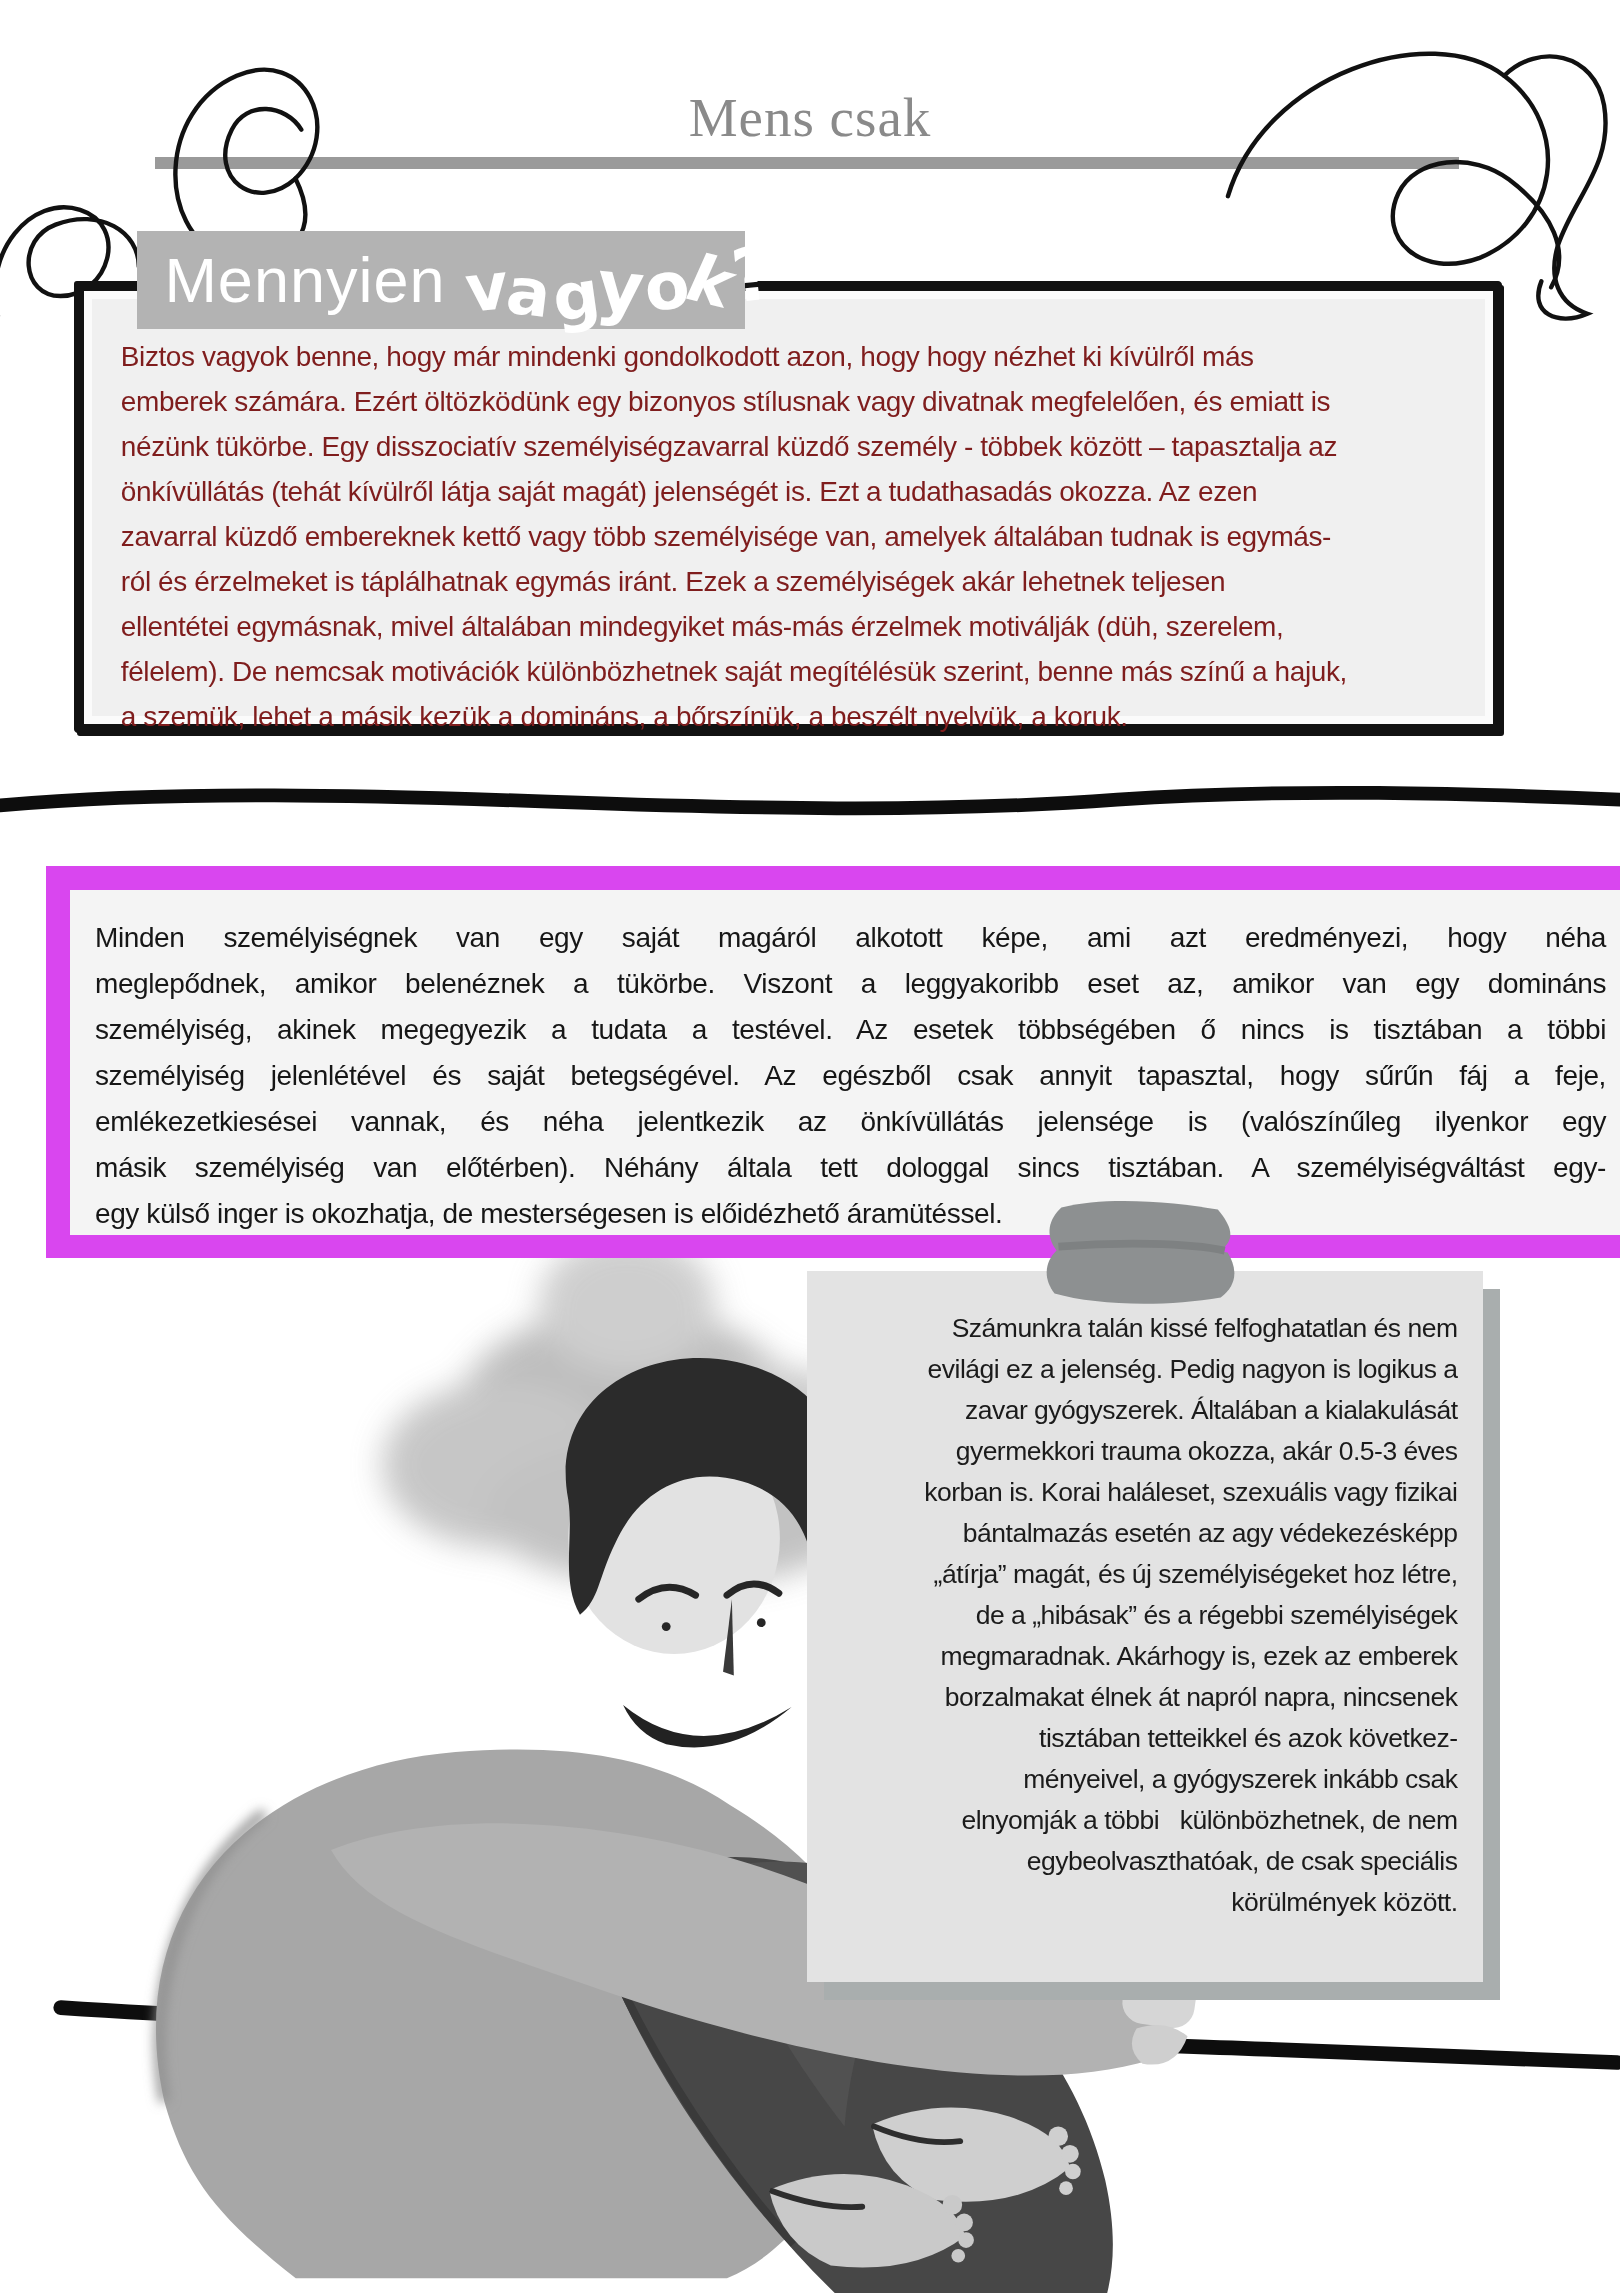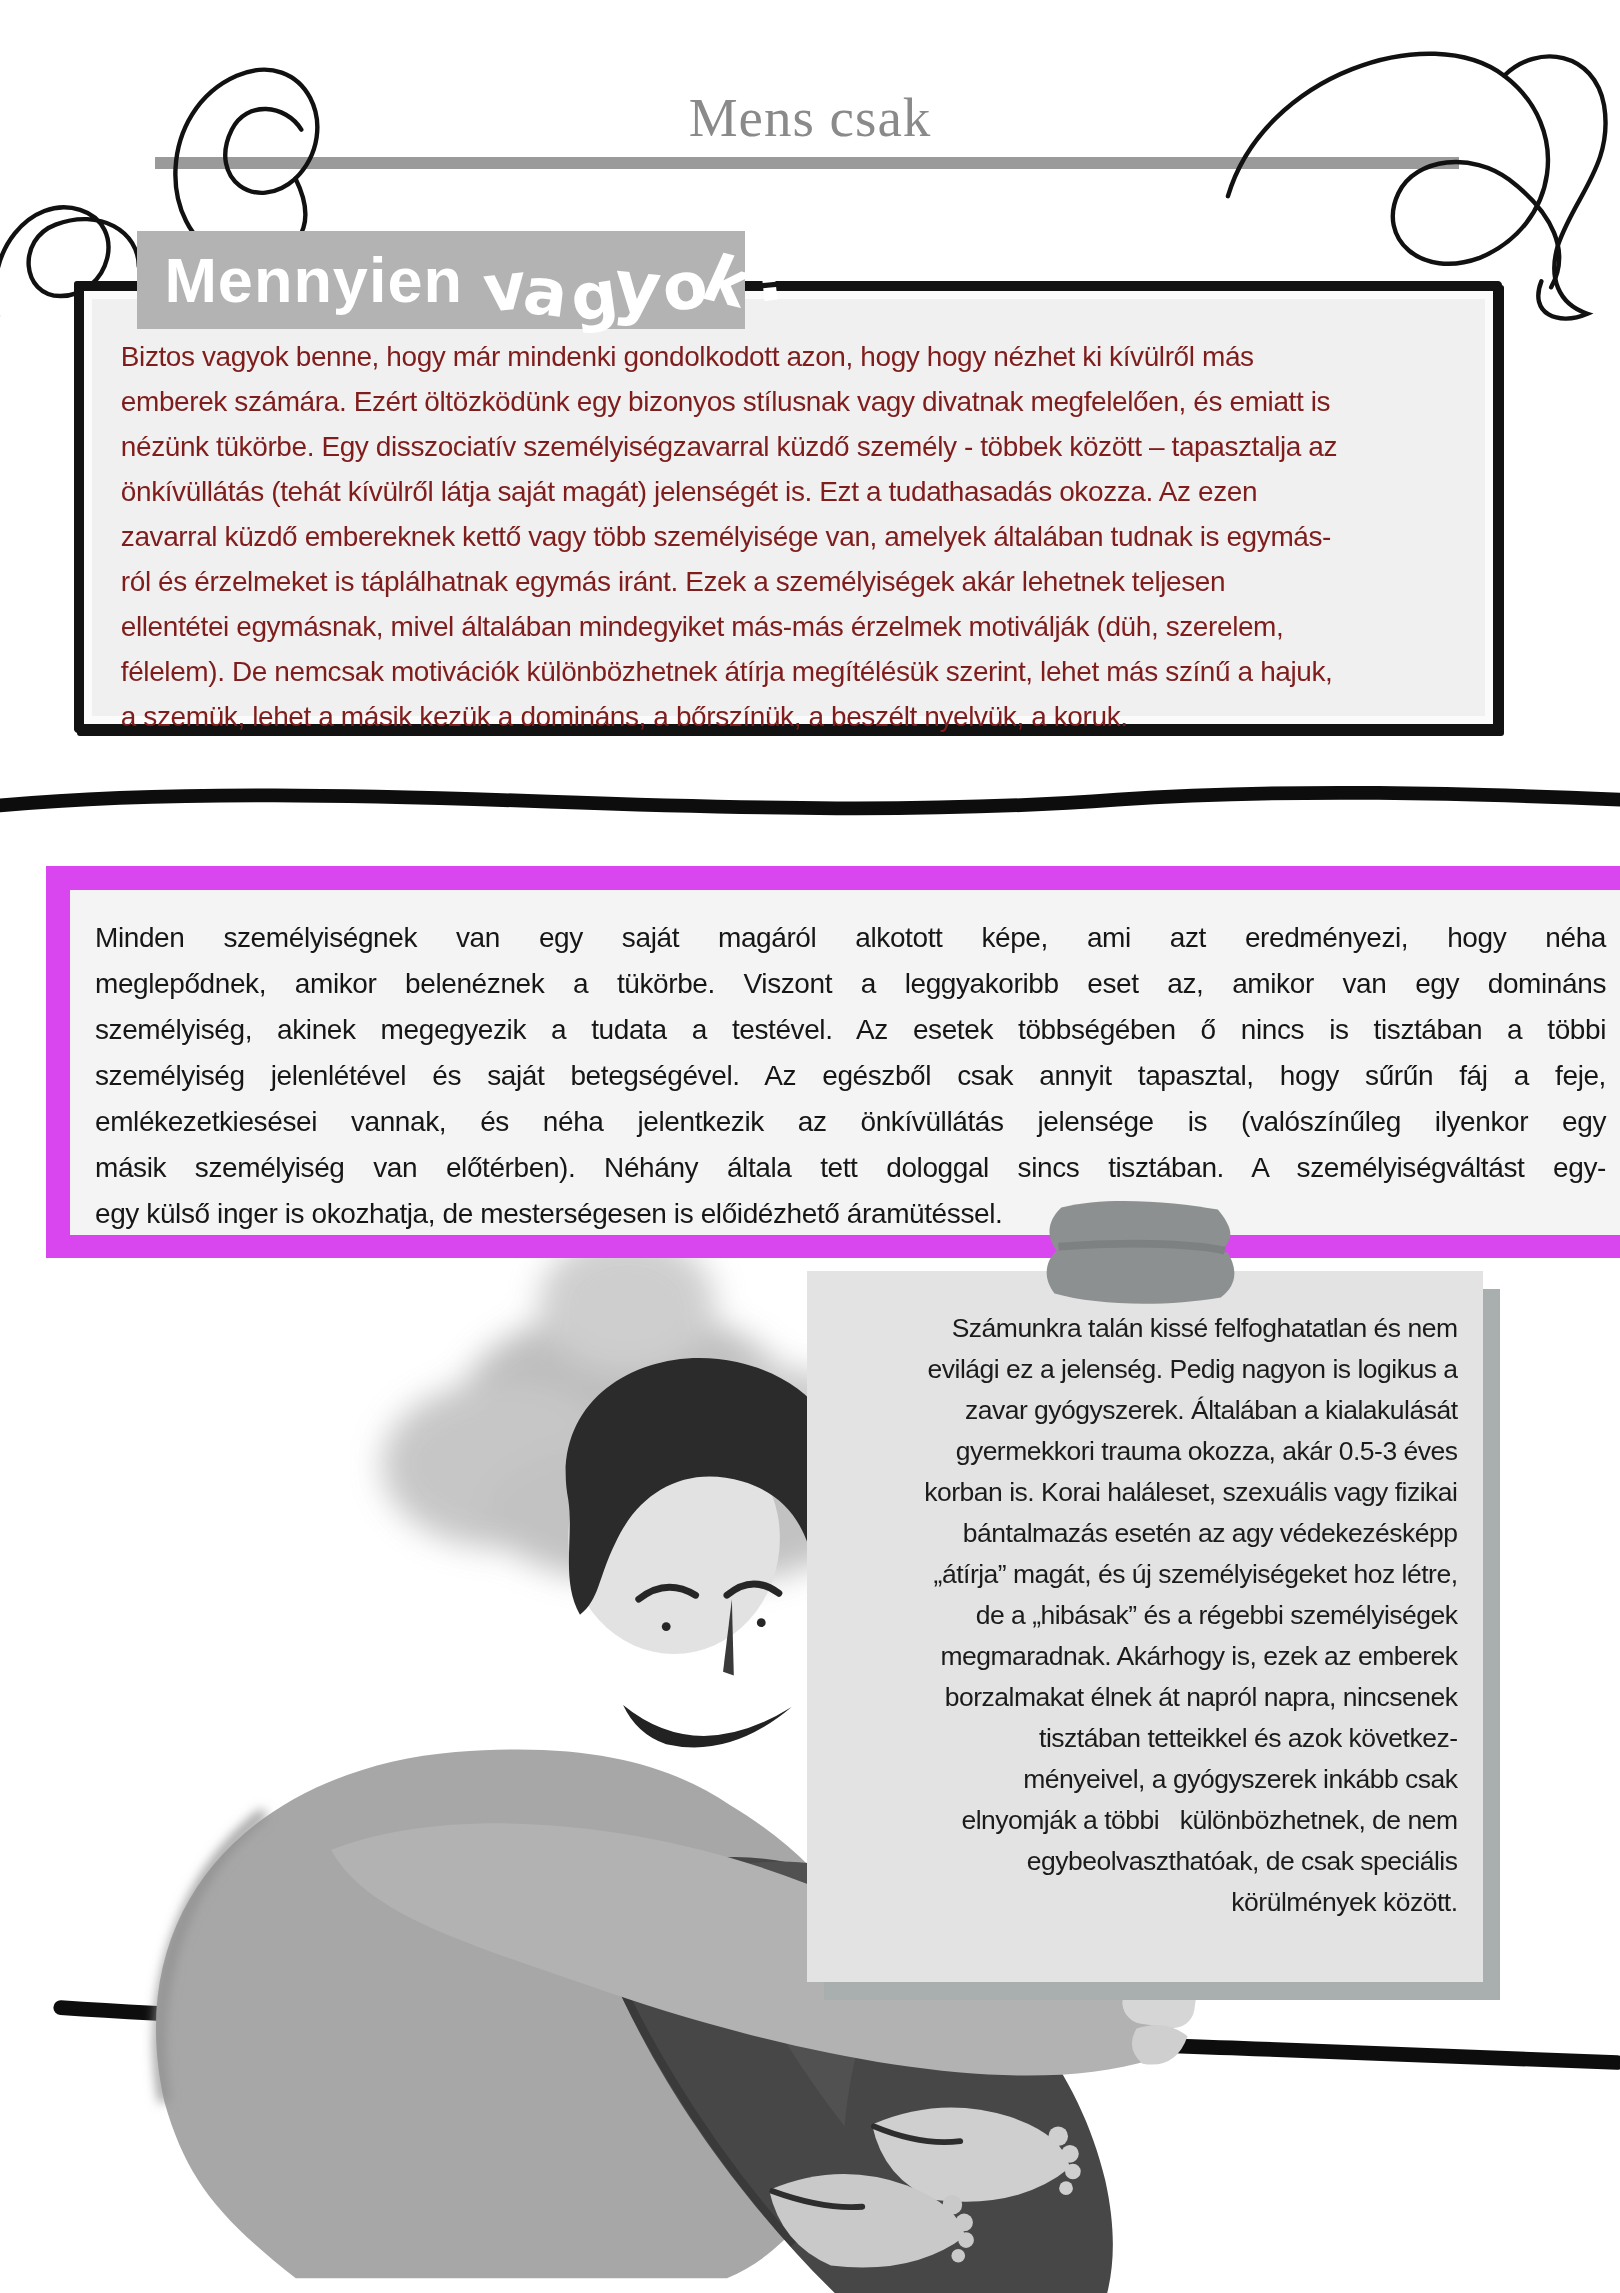--- a/index.html
+++ b/index.html
@@ -25,21 +25,21 @@
   .doodle-left { left:-9.8px; top:19.6px; }
   .doodle-right { left:1210px; top:14.7px; }
 
   
   .headline {
     position:absolute; left:137px; top:231px; width:608px; height:98px;
     background:#b3b3b3; z-index:6; display:flex; align-items:center;
     padding-left:27.4px; white-space:nowrap;
   }
   .headline .word-plain {
-    color:#ffffff; font-weight:bold; font-size:63px; letter-spacing:1px;
+    color:#ffffff; font-weight:normal; font-size:63px; letter-spacing:1px;
   }
   .headline .word-playful {
     color:#ffffff; font-weight:bold; font-size:65px; margin-left:19.6px;
     font-family:"DejaVu Sans", sans-serif;
   }
   .word-playful span { display:inline-block; }
   .word-playful span:nth-child(1){ transform:rotate(-6deg) translateY(3.9px); }
   .word-playful span:nth-child(2){ transform:rotate(7deg) translateY(8.8px); }
   .word-playful span:nth-child(3){ transform:rotate(-8deg) translateY(12.7px); }
   .word-playful span:nth-child(4){ transform:rotate(6deg) translateY(5.9px); font-size:71px;}
@@ -136,21 +136,21 @@
 
   <div class="box1">
     <div class="box1-inner">
         <div class="tline">Biztos vagyok benne, hogy már mindenki gondolkodott azon, hogy hogy nézhet ki kívülről más</div>
         <div class="tline">emberek számára. Ezért öltözködünk egy bizonyos stílusnak vagy divatnak megfelelően, és emiatt is</div>
         <div class="tline">nézünk tükörbe. Egy disszociatív személyiségzavarral küzdő személy - többek között – tapasztalja az</div>
         <div class="tline">önkívüllátás (tehát kívülről látja saját magát) jelenségét is. Ezt a tudathasadás okozza. Az ezen</div>
         <div class="tline">zavarral küzdő embereknek kettő vagy több személyisége van, amelyek általában tudnak is egymás-</div>
         <div class="tline">ról és érzelmeket is táplálhatnak egymás iránt. Ezek a személyiségek akár lehetnek teljesen</div>
         <div class="tline">ellentétei egymásnak, mivel általában mindegyiket más-más érzelmek motiválják (düh, szerelem,</div>
-        <div class="tline">félelem). De nemcsak motivációk különbözhetnek átírja megítélésük szerint, lehet más színű a hajuk,</div>
+        <div class="tline">félelem). De nemcsak motivációk különbözhetnek saját megítélésük szerint, benne más színű a hajuk,</div>
         <div class="tline">a szemük, lehet a másik kezük a domináns, a bőrszínük, a beszélt nyelvük, a koruk.</div>
       </div>
   </div>
 
   <div class="divider">
     <svg width="1620" height="59" viewBox="0 0 1653 60">
       <path d="M0,32 C180,16 380,22 560,28 C760,35 950,40 1140,26 C1320,14 1500,20 1653,26" fill="none" stroke="#0d0d0d" stroke-width="14" stroke-linecap="round"></path>
     </svg>
   </div>
 

